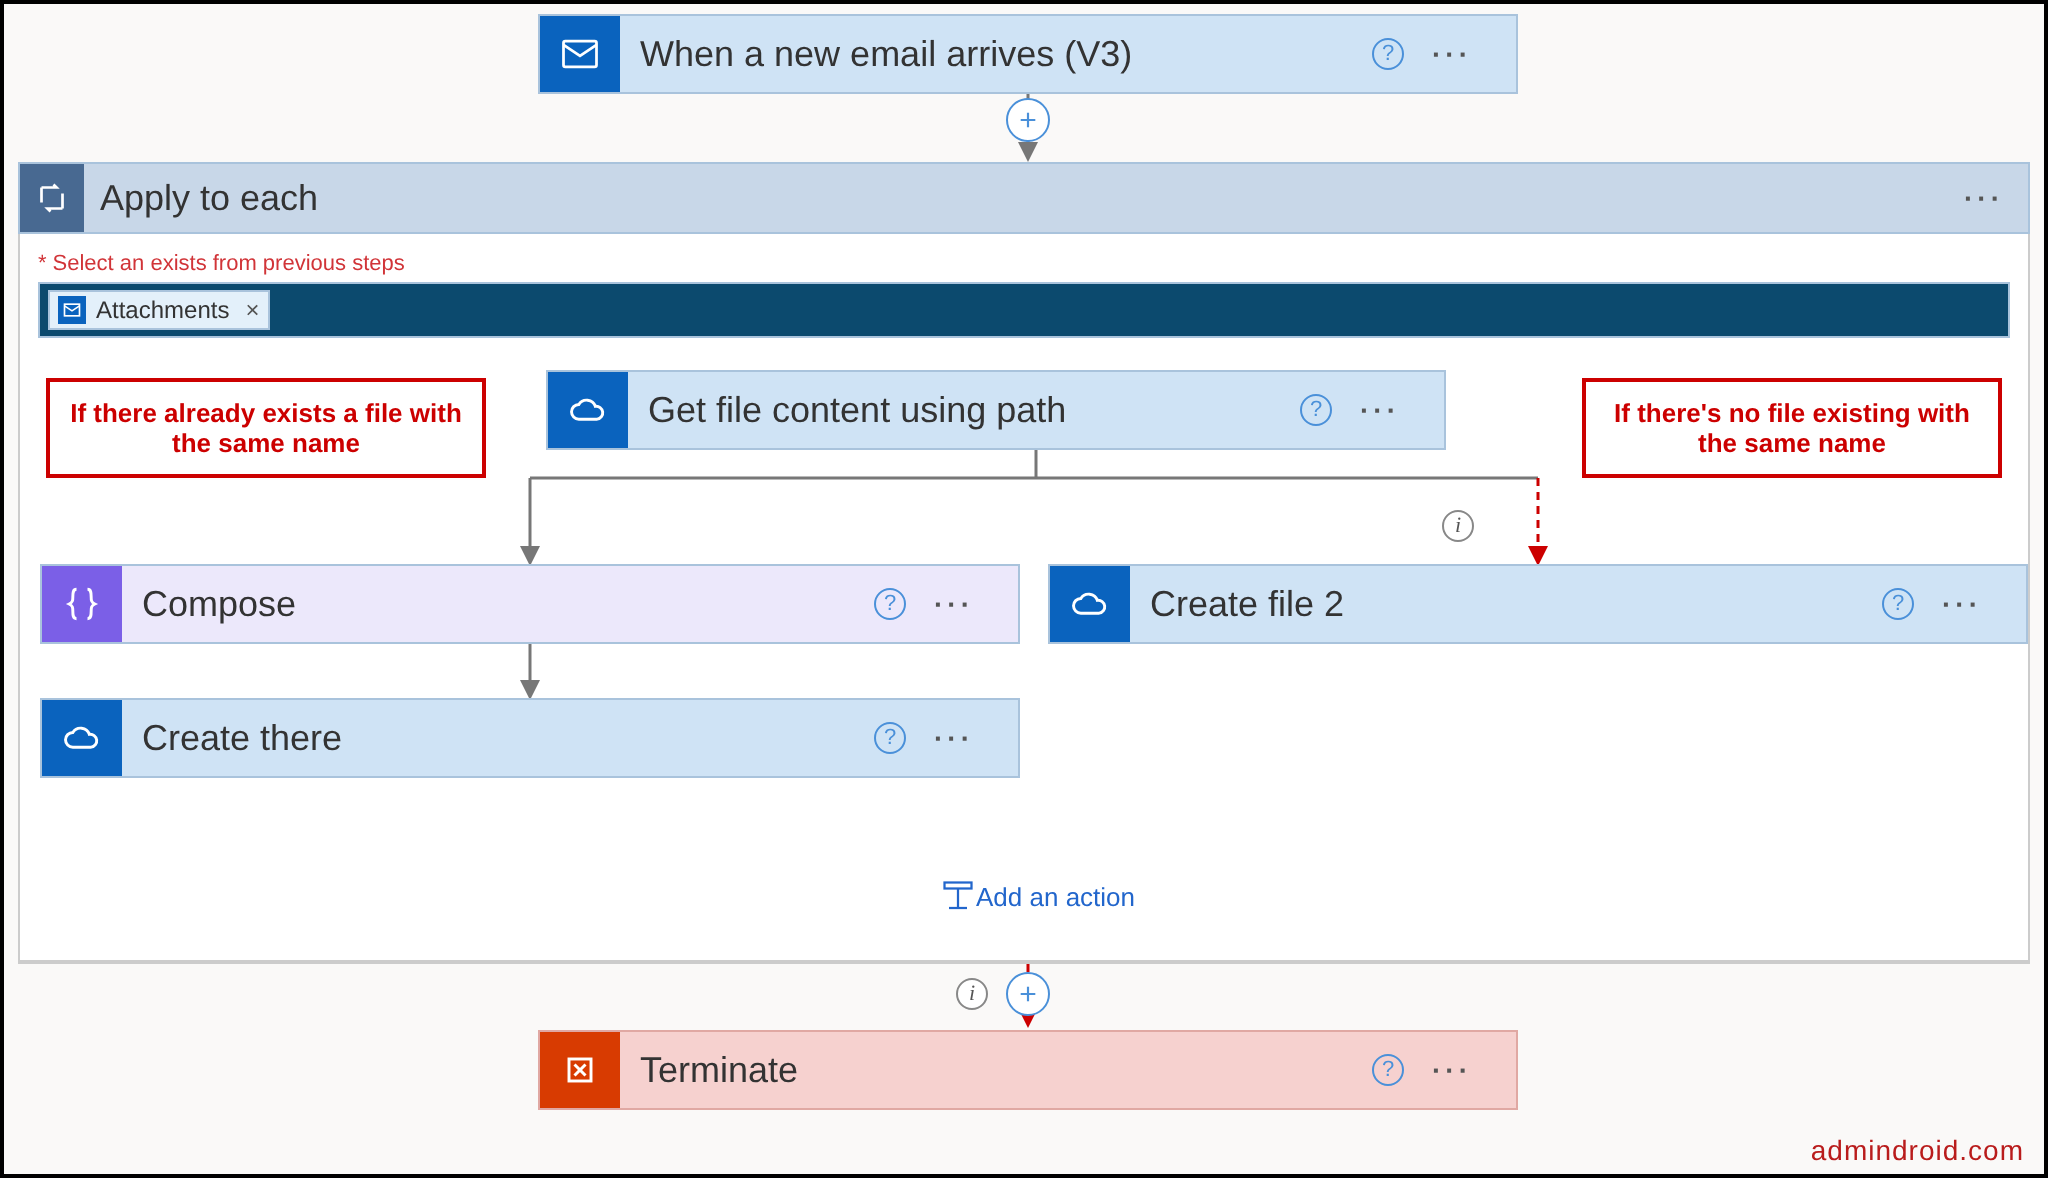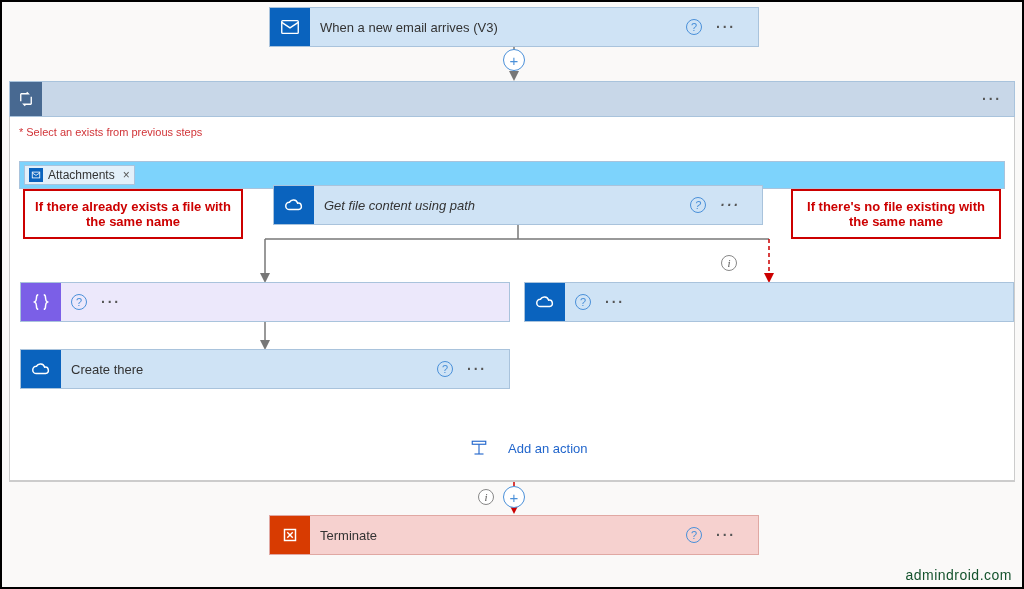--- a/index.html
+++ b/index.html
@@ -38,21 +38,21 @@
     flex: 0 0 40px;
   }
   .card-icon svg { width: 22px; height: 22px; }
   .card-body {
     flex: 1;
     display: flex;
     align-items: center;
     padding: 0 10px;
     height: 100%;
   }
-  .card-title { flex: 1; font-size: 13px; }
+  .card-title { flex: 1; font-size: 18px; }
   .card-actions {
     display: flex;
     align-items: center;
     gap: 14px;
     padding-right: 12px;
   }
   .help-icon {
     width: 16px; height: 16px;
     border: 1px solid #4a90d9;
     border-radius: 50%;
@@ -100,24 +100,23 @@
     position: absolute;
     top: 9px; left: 9px;
     color: #d13438; font-size: 11px;
   }
   .select-label .asterisk { margin-right: 3px; }
   .select-box {
     position: absolute;
     top: 24px; left: 9px; right: 9px;
     border: 1px solid #a9c3dc;
     height: 28px;
-    background: #7dd3fc;
+    background: #0c4a6e;
     display: flex; align-items: center;
     padding: 0 4px;
-    margin-top: 20px;
   }
   .token {
     display: inline-flex;
     align-items: center;
     height: 20px;
     background: #e3f0fa;
     border: 1px solid #a9c3dc;
     font-size: 12px;
     padding: 0 4px;
     gap: 5px;
@@ -161,30 +160,30 @@
     position:absolute;
     width:16px;height:16px;border-radius:50%;
     border:1px solid #888; color:#555;
     display:flex;align-items:center;justify-content:center;
     font-size:11px; font-style:italic; font-family:serif;
     background:#fff;
   }
 
   .add-action-link {
     position:absolute;
-    display:flex; align-items:center; gap:20px;
+    display:flex; align-items:center; gap:0;
     color:#2266cc; font-size:13px;
     cursor:pointer;
     justify-content:space-between;
   }
   .add-action-link svg { width:18px; height:18px; }
 
   .watermark {
     position:absolute; right:10px; bottom:4px;
-    color:#14532d; font-size:14px; letter-spacing:0.5px;
+    color:#b91c1c; font-size:14px; letter-spacing:0.5px;
   }
 
   
   .bottom-bar {
     position:absolute;
     left:7px; right:7px; top:479px; height:2px;
     border-top:1px solid #ccc;
   }
 </style>
 </head>
@@ -213,20 +212,21 @@
     <polygon class="arrowhead" points="7,34 2,24 12,24"></polygon>
   </svg>
   <div class="add-button" style="left:501px; top:47px;">+</div>
 
   <div class="loop-header">
     <div class="card-icon loop-header-icon">
       <svg viewBox="0 0 24 24">
           <path d="M5 5h10l-2-2M19 19H9l2 2M5 5v10M19 19V9" stroke="#fff" stroke-width="1.8" fill="none"></path>
         </svg>
     </div>
+    <span class="card-title" style="padding-left:8px;">Apply to each</span>
     <div class="card-actions" style="margin-left:auto;">
       <span class="more-icon">···</span>
     </div>
   </div>
 
   <div class="loop-body">
 
     <div class="select-label">
       <span class="asterisk">*</span><span>Select an exists from previous steps</span>
     </div>
@@ -240,21 +240,21 @@
         </span>
         <span>Attachments</span>
         <span class="token-x">×</span>
       </span>
     </div>
 
     <div class="annotation" style="right:13px; top:72px; width:210px;">If there's no file existing with the same name</div>
 
     <div class="annotation" style="left:13px; top:72px; width:220px;">If there already exists a file with the same name</div>
 
-    <div class="action-card" style="left:263px; top:68px; width:490px;font-style:italic;">
+    <div class="action-card" style="left:263px; top:68px; width:450px;">
       <div class="card-icon onedrive-icon">
         <svg viewBox="0 0 24 24">
             <path d="M7 17a4 4 0 010-8 5 5 0 019 1 3.5 3.5 0 011 7H7z" fill="none" stroke="#fff" stroke-width="1.6"></path>
           </svg>
       </div>
       <div class="card-body onedrive-body">
         <span class="card-title">Get file content using path</span>
         <div class="card-actions">
           <span class="help-icon">?</span>
           <span class="more-icon">···</span>
@@ -276,34 +276,36 @@
     </svg>
     <div class="info-dot" style="left:711px; top:138px;">i</div>
 
     <div class="action-card" style="left:10px; top:165px; width:490px;">
       <div class="card-icon compose-icon">
         <svg viewBox="0 0 24 24">
             <path d="M9 4c-2 0-2 2-2 4s0 3-2 4c2 1 2 2 2 4s0 4 2 4M15 4c2 0 2 2 2 4s0 3 2 4c-2 1-2 2-2 4s0 4-2 4" fill="none" stroke="#fff" stroke-width="1.6"></path>
           </svg>
       </div>
       <div class="card-body compose-body">
+        <span class="card-title">Compose</span>
         <div class="card-actions">
           <span class="help-icon">?</span>
           <span class="more-icon">···</span>
         </div>
       </div>
     </div>
 
     <div class="action-card" style="left:514px; top:165px; width:490px;">
       <div class="card-icon onedrive-icon">
         <svg viewBox="0 0 24 24">
             <path d="M7 17a4 4 0 010-8 5 5 0 019 1 3.5 3.5 0 011 7H7z" fill="none" stroke="#fff" stroke-width="1.6"></path>
           </svg>
       </div>
       <div class="card-body onedrive-body">
+        <span class="card-title">Create file 2</span>
         <div class="card-actions">
           <span class="help-icon">?</span>
           <span class="more-icon">···</span>
         </div>
       </div>
     </div>
 
     <svg class="connector" style="left:248px; top:205px; width:14px; height:28px;">
       <line class="stroke" x1="7" y1="0" x2="7" y2="20"></line>
       <polygon class="arrowhead" points="7,28 2,18 12,18"></polygon>

